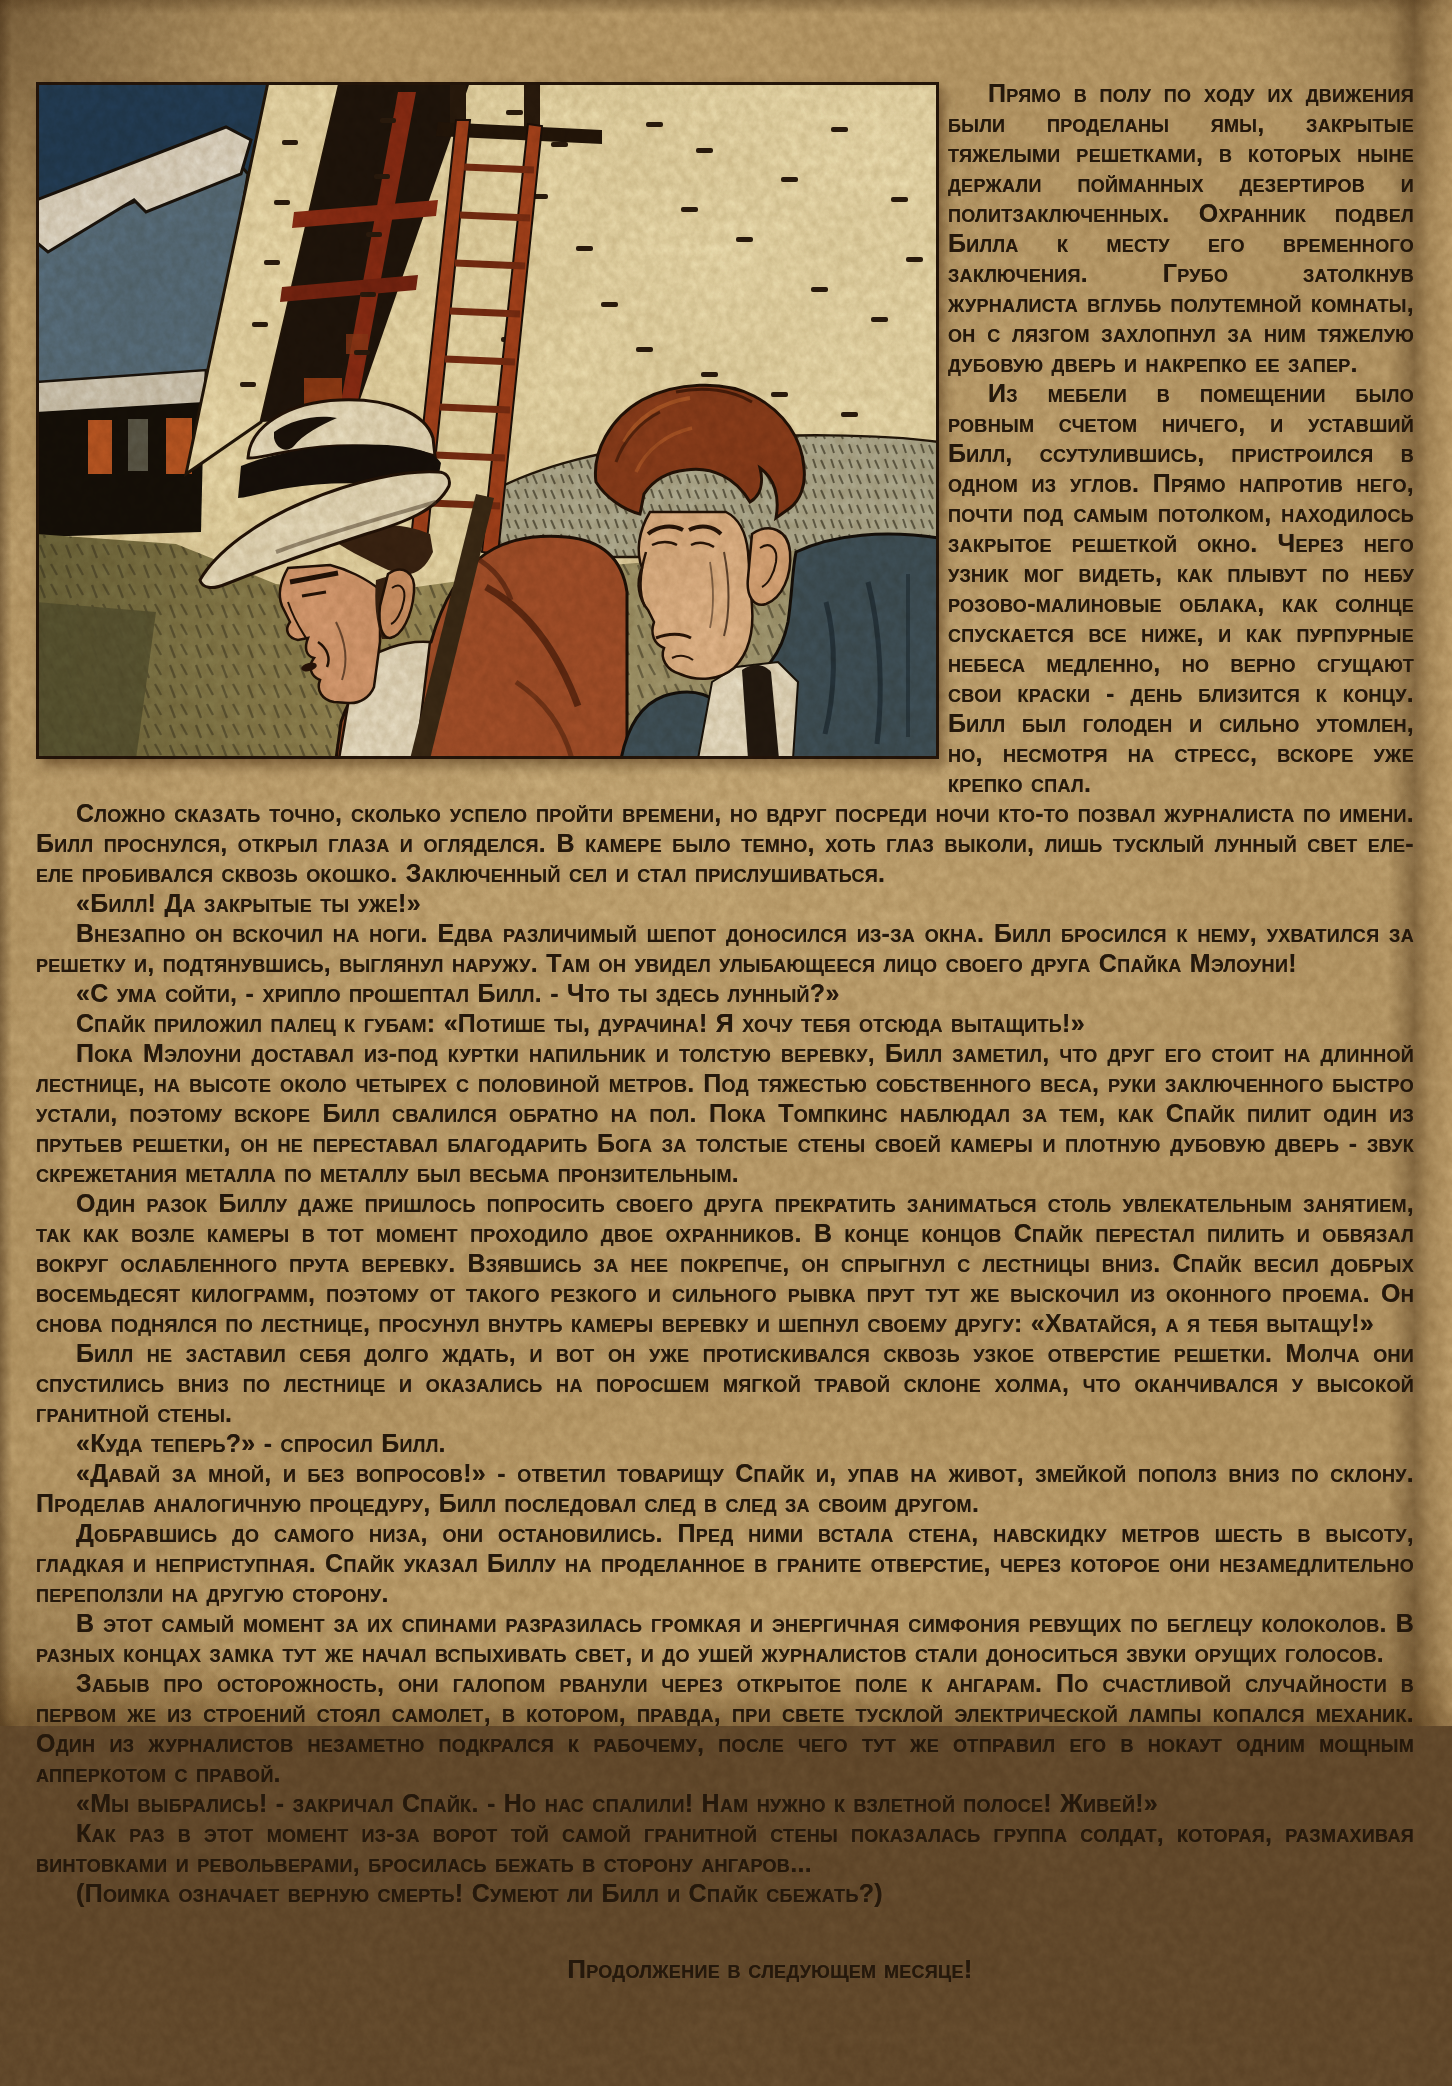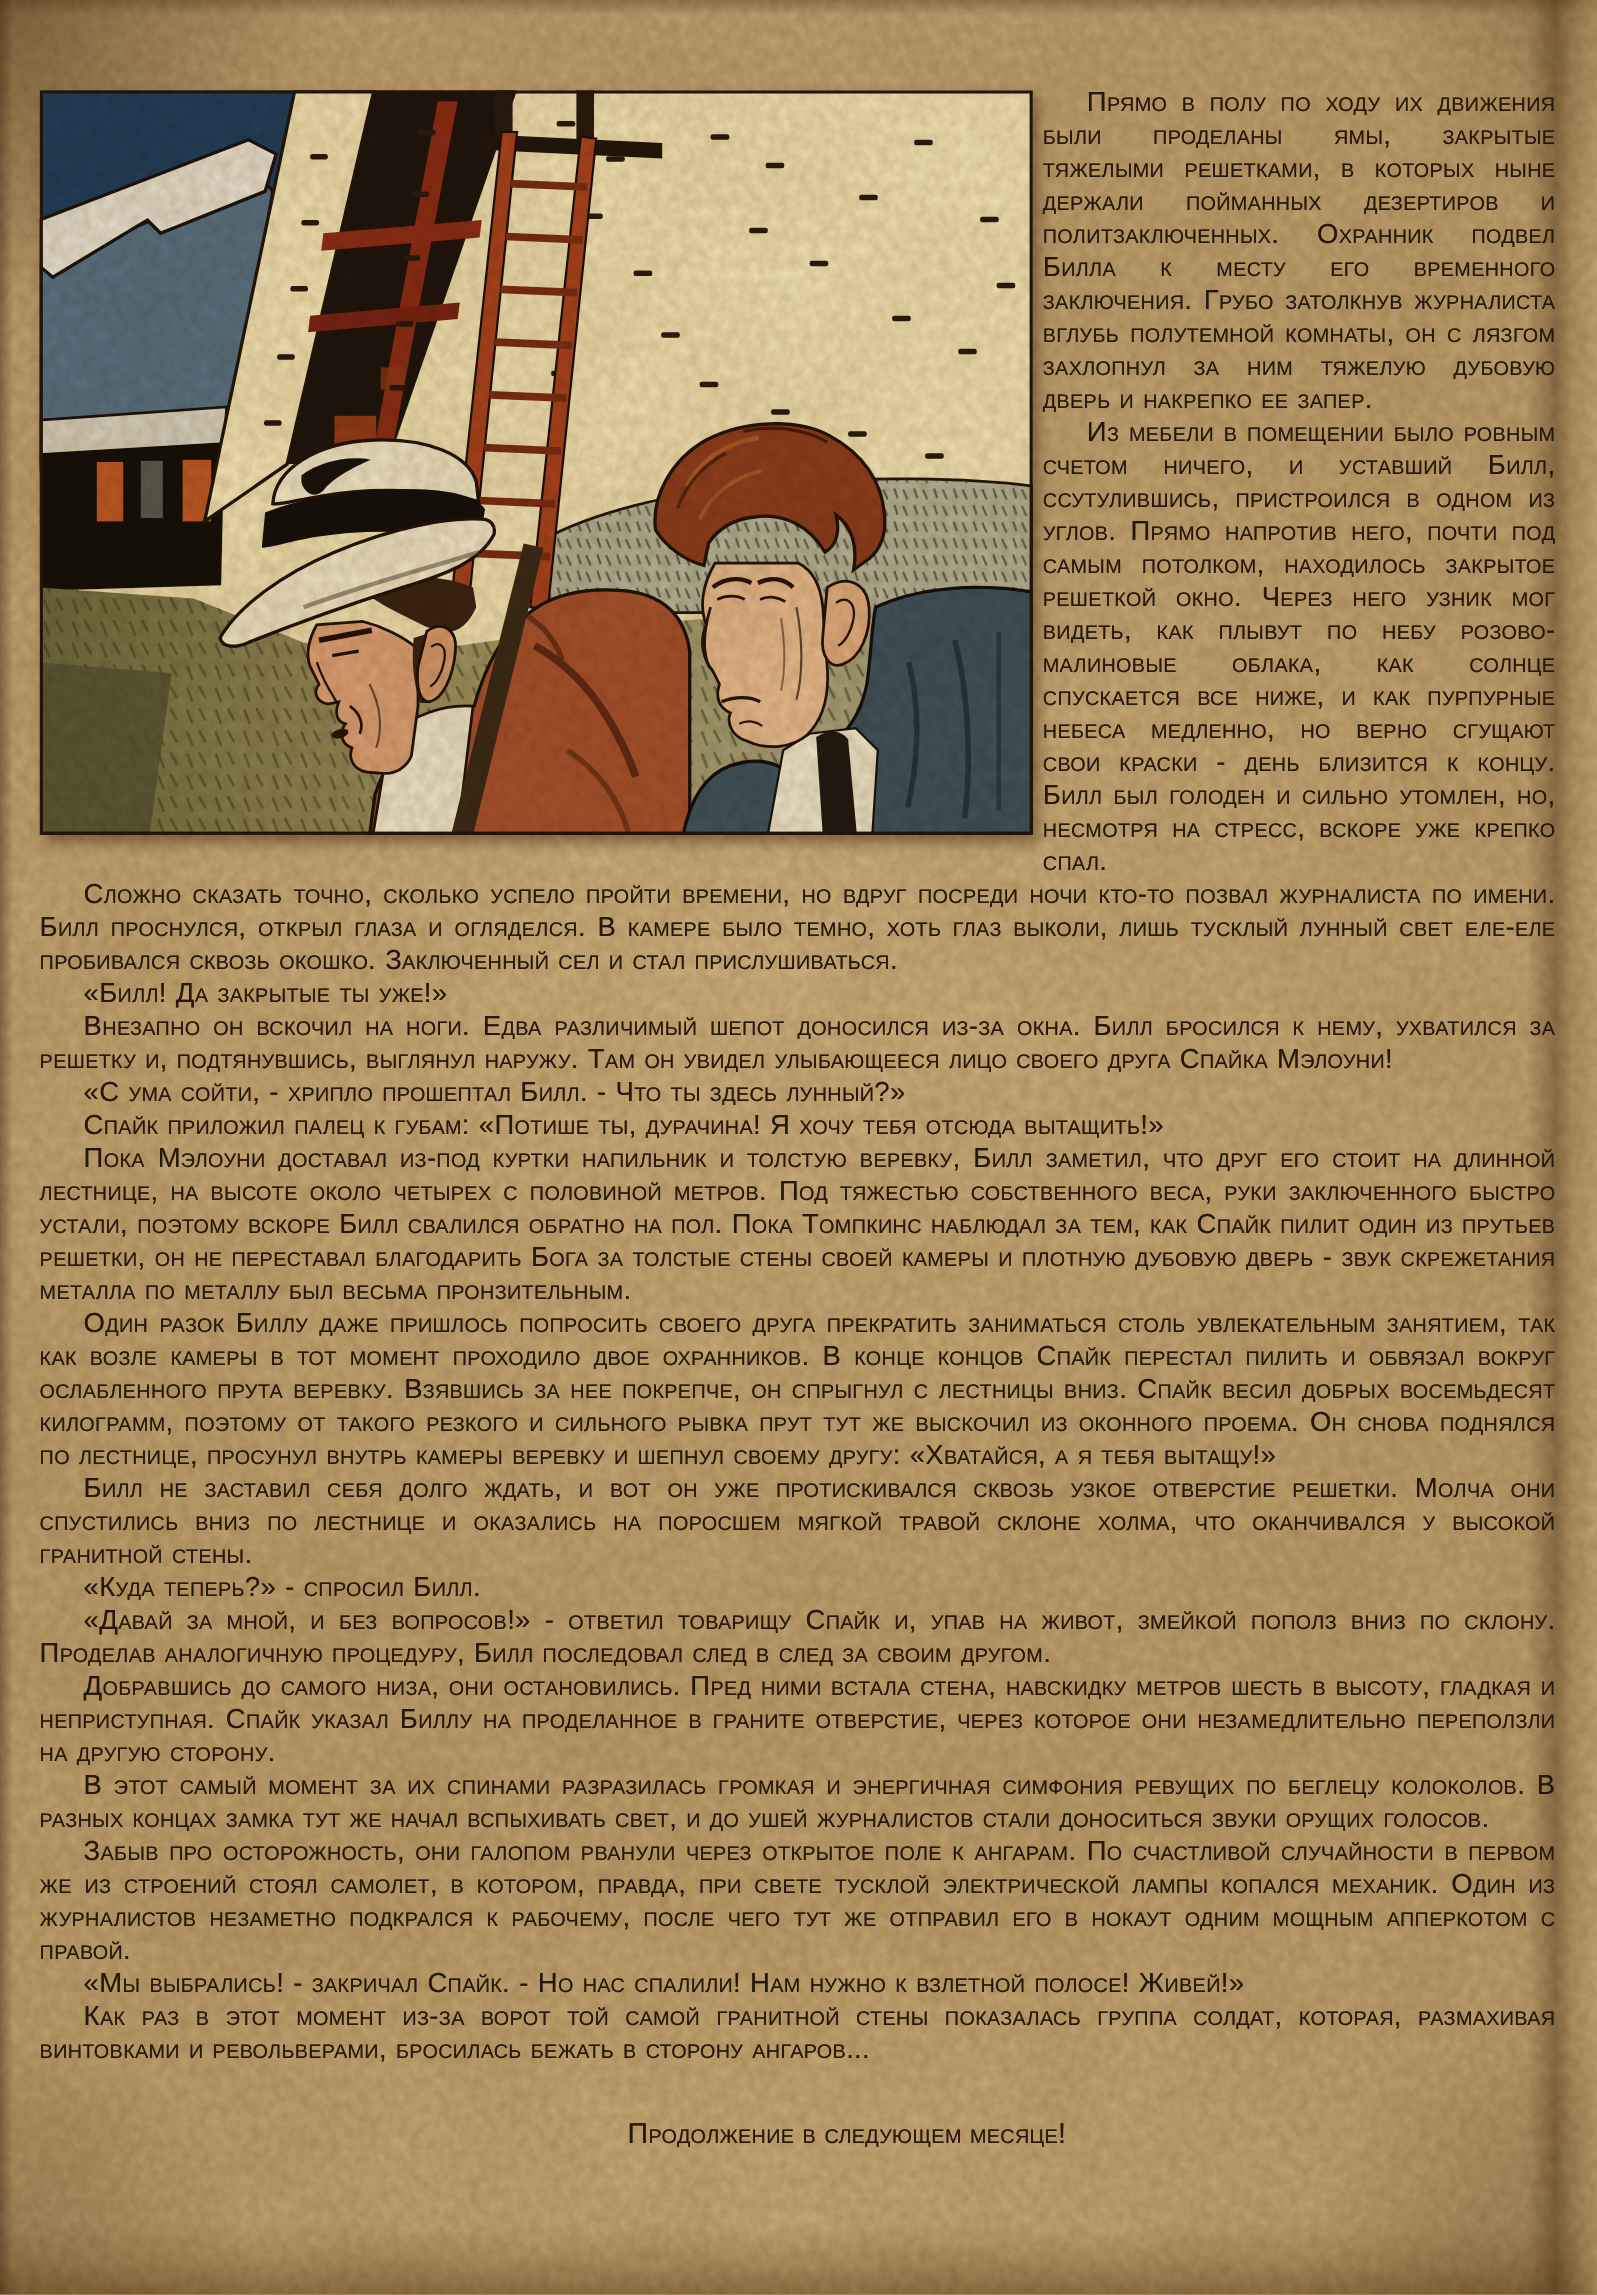--- a/index.html
+++ b/index.html
@@ -1,32 +1,33 @@
 <!DOCTYPE html>
 <html lang="ru"><head>
 <meta charset="utf-8">
 <style>
   html,body{margin:0;padding:0;}
   body{width:1452px;height:2086px;overflow:hidden;background:#6b5132;}
   .page{
-    position:relative;width:1452px;height:2086px;
+    position:relative;width:1452px;height:1726px;
     font-family:"Liberation Sans",sans-serif;
     color:#281b0d;
     background-color:#c3a674;
     background-image:
       linear-gradient(to right, rgba(70,46,20,.45) 0px, rgba(70,46,20,0) 12px),
       linear-gradient(to right, rgba(0,0,0,0) 95.6%, rgba(80,54,24,.42) 97.4%, rgba(146,114,70,.28) 98.4%, rgba(206,174,122,.6) 100%),
       linear-gradient(to bottom, rgba(86,60,28,.38) 0px, rgba(86,60,28,0) 14px),
       linear-gradient(to top, rgba(96,66,28,.5) 0px, rgba(134,100,52,.32) 30px, rgba(134,100,52,0) 64px),
       radial-gradient(circle 430px at 0% 0%, rgba(74,50,24,.5), rgba(74,50,24,0) 70%),
       radial-gradient(circle 300px at 100% 0%, rgba(96,70,36,.35), rgba(96,70,36,0) 70%),
       radial-gradient(circle 380px at 100% 100%, rgba(96,70,36,.4), rgba(96,70,36,0) 70%),
       radial-gradient(circle 340px at 0% 100%, rgba(90,64,30,.35), rgba(90,64,30,0) 70%),
       radial-gradient(ellipse 1150px 900px at 46% 42%, rgba(226,200,150,.5), rgba(226,200,150,0) 72%),
       radial-gradient(ellipse 900px 420px at 50% 94%, rgba(216,188,136,.45), rgba(216,188,136,0) 70%);
+    font-weight: bold;
   }
   .content{position:relative;padding:78px 38px 0 36px;z-index:2;}
   .panel-wrap{
     float:left;width:903px;height:677px;margin:4px 9px 14px 0;
     filter:drop-shadow(5px 7px 6px rgba(74,44,12,.5));
   }
   .panel-wrap svg{display:block;width:903px;height:677px;}
   .para{
     margin:0;text-align:justify;text-indent:40px;
     font-size:25px;line-height:30px;
@@ -229,20 +230,21 @@
     <p class="para">Пока Мэлоуни доставал из-под куртки напильник и толстую веревку, Билл заметил, что друг его стоит на длинной лестнице, на высоте около четырех с половиной метров. Под тяжестью собственного веса, руки заключенного быстро устали, поэтому вскоре Билл свалился обратно на пол. Пока Томпкинс наблюдал за тем, как Спайк пилит один из прутьев решетки, он не переставал благодарить Бога за толстые стены своей камеры и плотную дубовую дверь - звук скрежетания металла по металлу был весьма пронзительным.</p>
     <p class="para">Один разок Биллу даже пришлось попросить своего друга прекратить заниматься столь увлекательным занятием, так как возле камеры в тот момент проходило двое охранников. В конце концов Спайк перестал пилить и обвязал вокруг ослабленного прута веревку. Взявшись за нее покрепче, он спрыгнул с лестницы вниз. Спайк весил добрых восемьдесят килограмм, поэтому от такого резкого и сильного рывка прут тут же выскочил из оконного проема. Он снова поднялся по лестнице, просунул внутрь камеры веревку и шепнул своему другу: «Хватайся, а я тебя вытащу!»</p>
     <p class="para">Билл не заставил себя долго ждать, и вот он уже протискивался сквозь узкое отверстие решетки. Молча они спустились вниз по лестнице и оказались на поросшем мягкой травой склоне холма, что оканчивался у высокой гранитной стены.</p>
     <p class="para">«Куда теперь?» - спросил Билл.</p>
     <p class="para">«Давай за мной, и без вопросов!» - ответил товарищу Спайк и, упав на живот, змейкой пополз вниз по склону. Проделав аналогичную процедуру, Билл последовал след в след за своим другом.</p>
     <p class="para">Добравшись до самого низа, они остановились. Пред ними встала стена, навскидку метров шесть в высоту, гладкая и неприступная. Спайк указал Биллу на проделанное в граните отверстие, через которое они незамедлительно переползли на другую сторону.</p>
     <p class="para">В этот самый момент за их спинами разразилась громкая и энергичная симфония ревущих по беглецу колоколов. В разных концах замка тут же начал вспыхивать свет, и до ушей журналистов стали доноситься звуки орущих голосов.</p>
     <p class="para">Забыв про осторожность, они галопом рванули через открытое поле к ангарам. По счастливой случайности в первом же из строений стоял самолет, в котором, правда, при свете тусклой электрической лампы копался механик. Один из журналистов незаметно подкрался к рабочему, после чего тут же отправил его в нокаут одним мощным апперкотом с правой.</p>
     <p class="para">«Мы выбрались! - закричал Спайк. - Но нас спалили! Нам нужно к взлетной полосе! Живей!»</p>
     <p class="para">Как раз в этот момент из-за ворот той самой гранитной стены показалась группа солдат, которая, размахивая винтовками и револьверами, бросилась бежать в сторону ангаров...</p>
+    <p class="para">(Поимка означает верную смерть! Сумеют ли Билл и Спайк сбежать?)</p>
 
     <div class="footer">Продолжение в следующем месяце!</div>
   </div>
 
   <svg class="grain" xmlns="http://www.w3.org/2000/svg" width="1452" height="2086">
     <filter id="grainF" x="0" y="0" width="100%" height="100%">
       <feTurbulence type="fractalNoise" baseFrequency="0.11 0.09" numOctaves="4" seed="7" result="n"></feTurbulence>
       <feColorMatrix in="n" type="matrix" values="0 0 0 0 0.33  0 0 0 0 0.24  0 0 0 0 0.11  0.9 0 0 0 0"></feColorMatrix>
     </filter>
     <filter id="blotchF" x="0" y="0" width="100%" height="100%">

